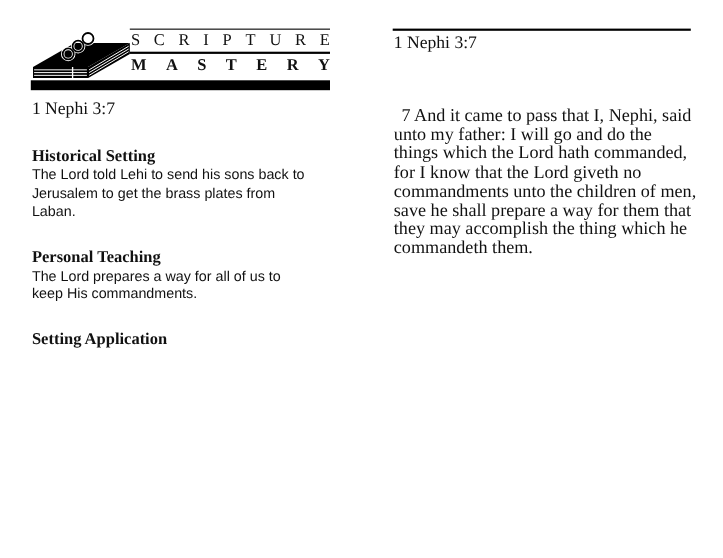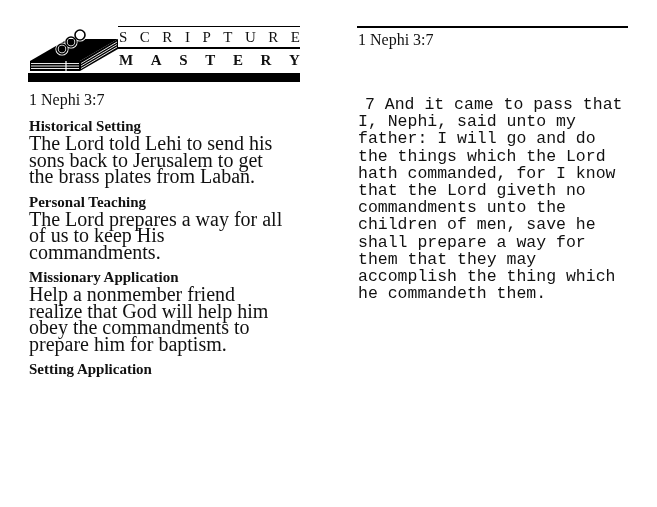--- a/index.html
+++ b/index.html
@@ -75,32 +75,32 @@
       background: #000;
     }
     .ref-left {
       font-family: "Liberation Serif", "DejaVu Serif", serif;
       font-size: 16px;
       line-height: 18px;
       margin-top: 7px;
       margin-left: 1px;
     }
     .section {
-      margin-top: 9px;
+      margin-top: 25px;
       margin-left: 1px;
     }
     .section-heading {
       font-family: "Liberation Serif", "DejaVu Serif", serif;
       font-weight: bold;
       font-size: 15px;
       line-height: 17px;
     }
     .section-body {
-      font-family: Liberation Serif, serif;
-      font-size: 20px;
+      font-family: Liberation Sans, sans-serif;
+      font-size: 13px;
       line-height: 16.5px;
       width: 255px;
     }
     .page-right {
       position: absolute;
       left: 357px;
       top: 26px;
       width: 272px;
     }
     .right-rule {
@@ -109,21 +109,21 @@
       width: 271px;
     }
     .ref-right {
       font-family: "Liberation Serif", "DejaVu Serif", serif;
       font-size: 16px;
       line-height: 18px;
       margin-top: 3px;
       margin-left: 1px;
     }
     .verse {
-      font-family: Liberation Mono, monospace;
+      font-family: Liberation Serif, serif;
       font-size: 16.5px;
       line-height: 17.2px;
       margin-top: 47px;
       margin-left: 1px;
       width: 275px;
       text-indent: 7px;
     }
   </style>
 </head>
 <body>
@@ -185,24 +185,20 @@
 
   <div class="section">
     <div class="section-heading">Historical Setting</div>
     <div class="section-body">The Lord told Lehi to send his sons back to Jerusalem to get the brass plates from Laban.</div>
   </div>
   <div class="section">
     <div class="section-heading">Personal Teaching</div>
     <div class="section-body">The Lord prepares a way for all of us to keep His commandments.</div>
   </div>
   <div class="section">
-    <div class="section-heading">Missionary Application</div>
-    <div class="section-body">Help a nonmember friend realize that God will help him obey the commandments to prepare him for baptism.</div>
-  </div>
-  <div class="section">
     <div class="section-heading">Setting Application</div>
   </div>
 </div>
 
 <div class="page-right">
   <div class="right-rule"></div>
   <div class="ref-right">1 Nephi 3:7</div>
   <div class="verse">7 And it came to pass that I, Nephi, said unto my father: I will go and do the things which the Lord hath commanded, for I know that the Lord giveth no commandments unto the children of men, save he shall prepare a way for them that they may accomplish the thing which he commandeth them.</div>
 </div>
 

